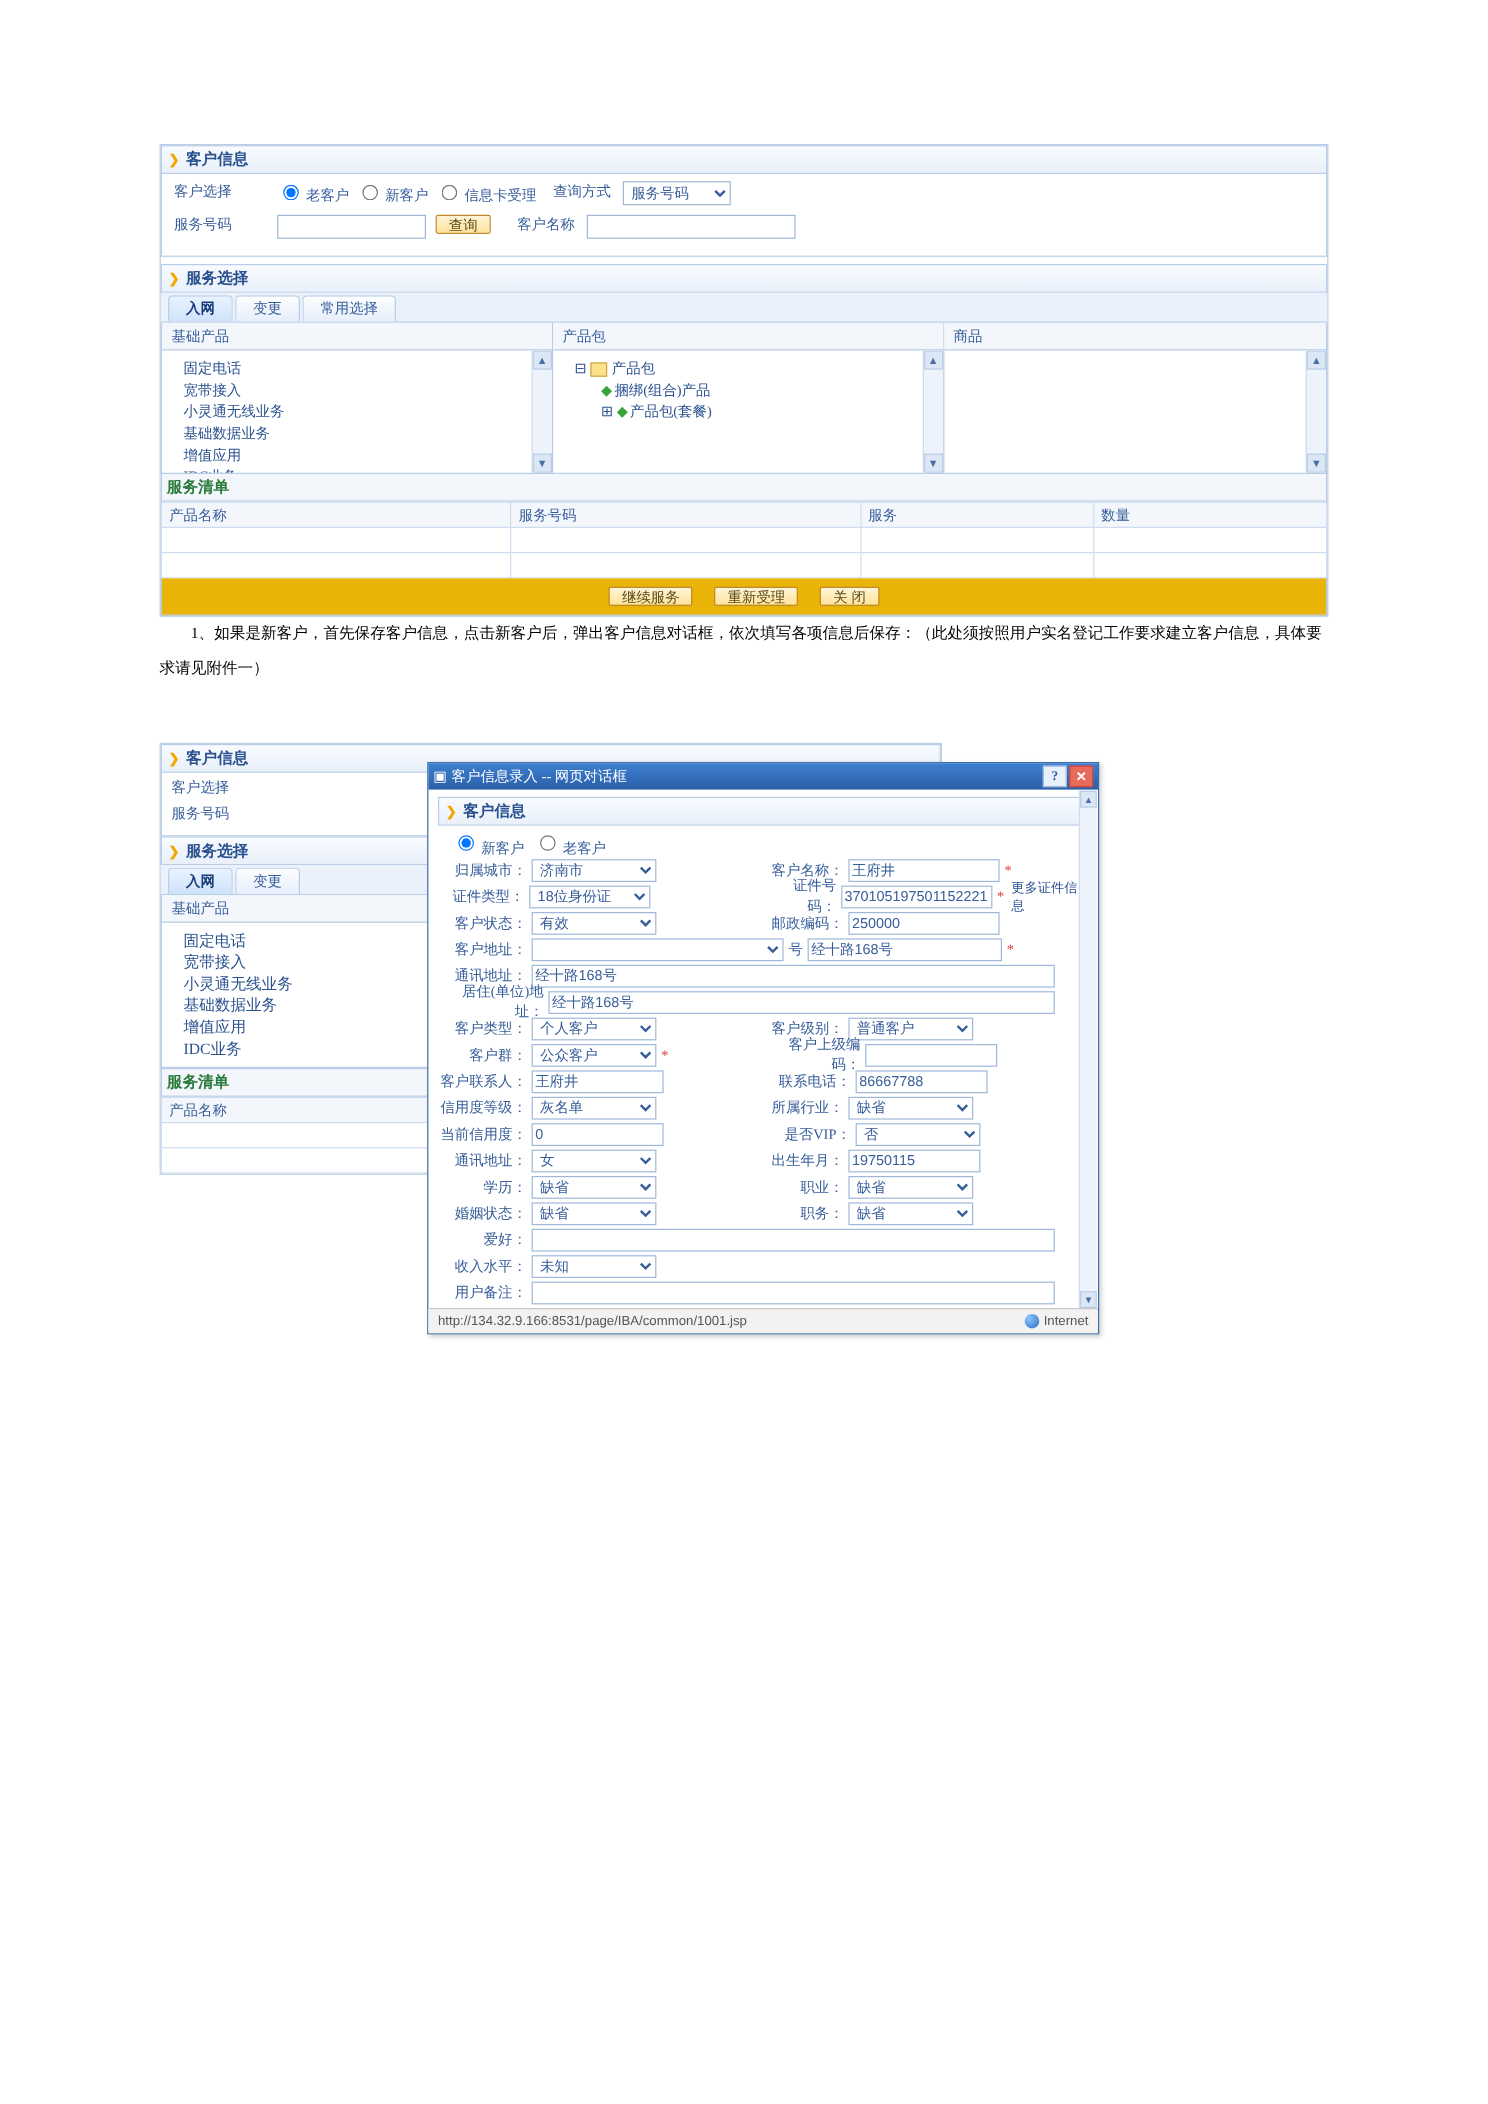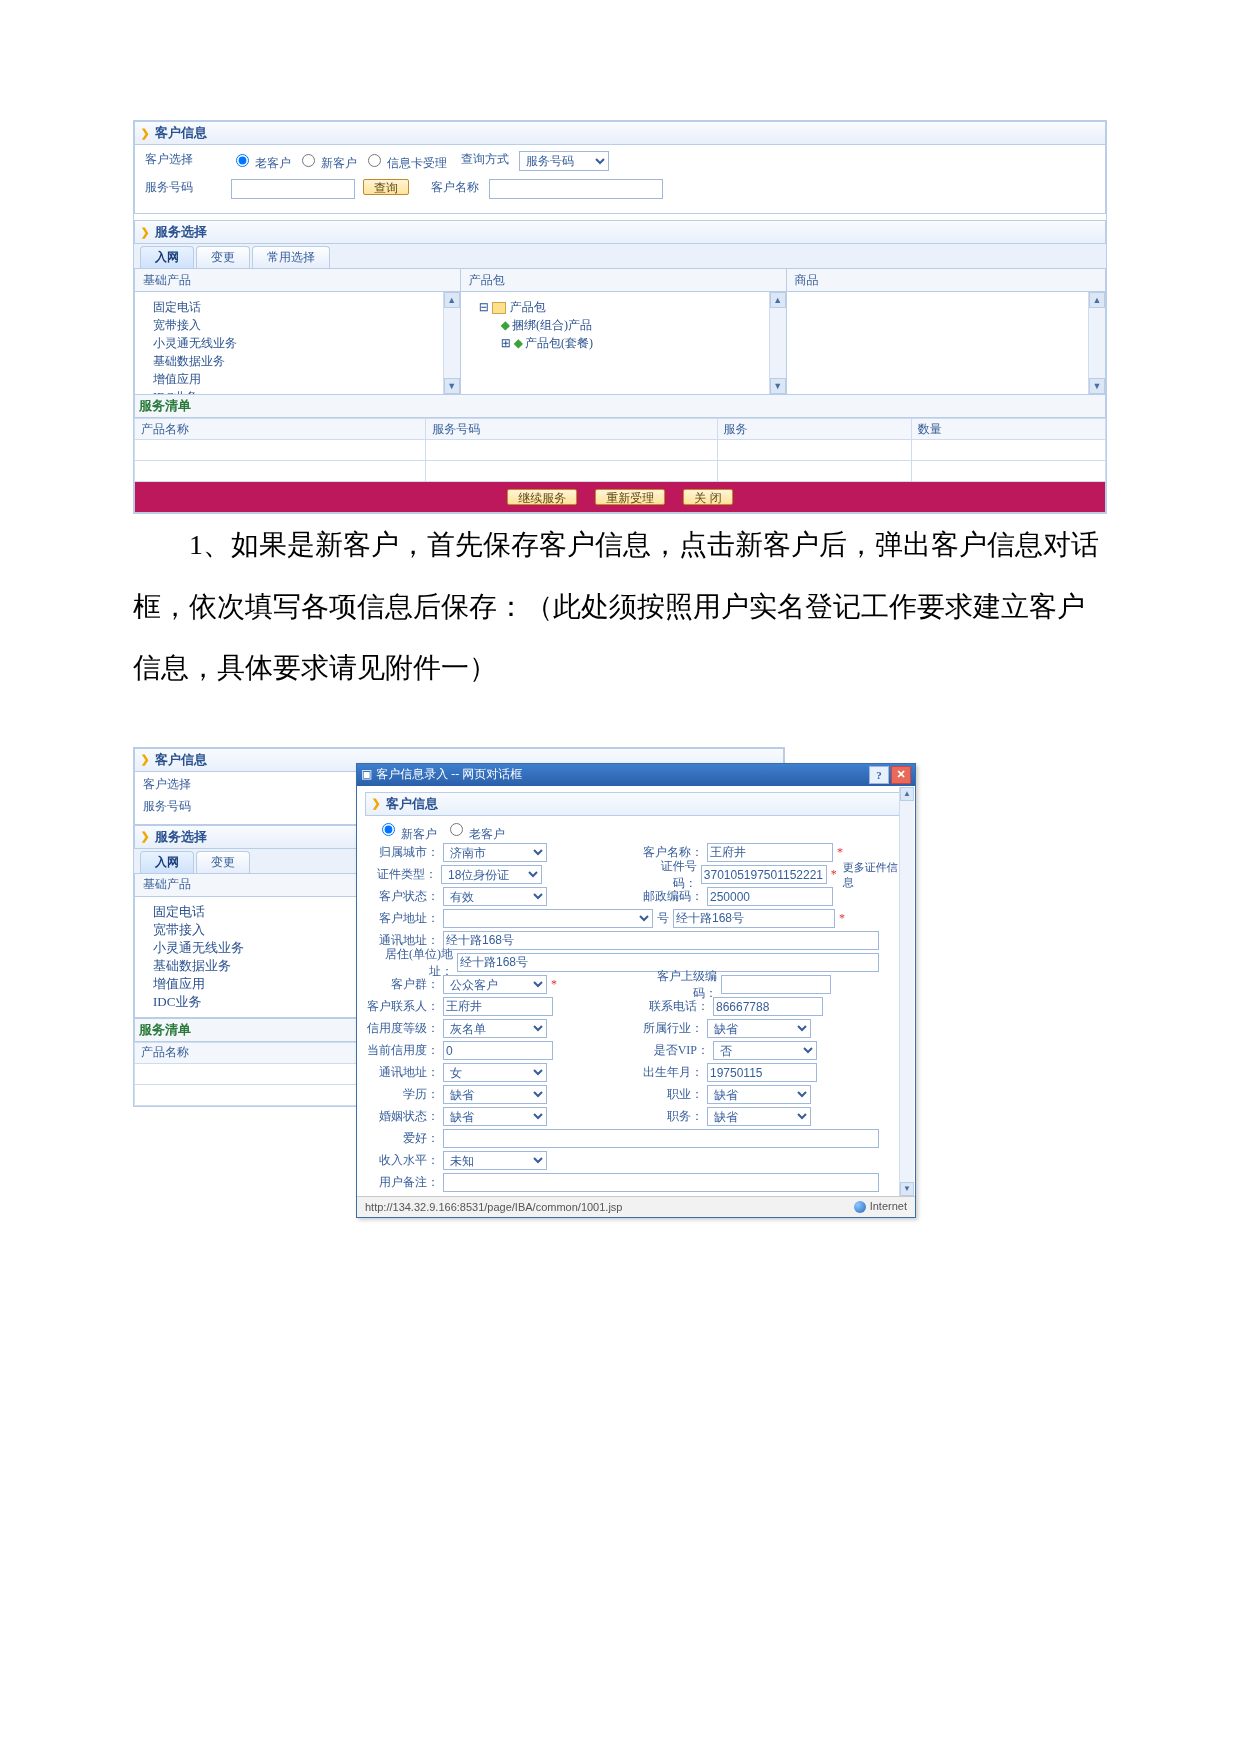--- a/index.html
+++ b/index.html
@@ -23,26 +23,26 @@
 .col:last-child{border-right:none}
 .col-h{background:#f3f7fc;border-bottom:1px solid #b9cde6;height:22px;display:flex;align-items:center;padding:0 8px;font-size:12px;color:#365d9a}
 .col-b{position:relative;height:102px;overflow:hidden;font-size:12px}
 .tree{padding:6px 18px;color:#2a518f}
 .tree div{line-height:18px}
 .scroll{position:absolute;right:0;top:0;bottom:0;width:16px;background:#eef3fb;border-left:1px solid #cfdcef;display:flex;flex-direction:column;justify-content:space-between;align-items:center}
 .scroll .arr{width:14px;height:14px;background:#dce7f6;border:1px solid #b9cde6;font-size:9px;display:flex;align-items:center;justify-content:center;color:#4a6fa8}
 .tbl{width:100%;border-collapse:collapse;font-size:12px}
 .tbl th,.tbl td{border:1px solid #cfdcef;height:20px;padding:0 6px;text-align:left;font-weight:normal;color:#365d9a}
 .tbl th{background:#f3f7fc}
-.btnbar{background:#be185d;border:1px solid #b9cde6;border-top:none;height:30px;display:flex;align-items:center;justify-content:center;gap:18px}
+.btnbar{background:#eab308;border:1px solid #b9cde6;border-top:none;height:30px;display:flex;align-items:center;justify-content:center;gap:18px}
 
 
 .body-text{font-family:"SimSun","宋体",serif;color:#000;line-height:2.2}
 .h3{font-size:24px;font-weight:bold;margin:48px 0 34px 46px}
-.para{font-size:28px;text-indent:2em;margin:0}
+.para{font-size:13px;text-indent:2em;margin:0}
 
 
 .shot2{position:relative;margin-top:48px}
 .dlg{position:absolute;left:223px;top:16px;width:558px;border:1px solid #3a6ea5;background:#fff;box-shadow:2px 2px 4px rgba(0,0,0,.2)}
 .dlg-title{background:linear-gradient(#3e7fd0,#2a5fa8);color:#fff;height:22px;display:flex;align-items:center;justify-content:space-between;padding:0 4px;font-size:12px}
 .dlg-title .l{display:flex;align-items:center;gap:4px}
 .dlg-title .r{display:flex;gap:2px}
 .dlg-title .wbtn{width:18px;height:16px;display:flex;align-items:center;justify-content:center;background:#e8f0fb;color:#2a5fa8;font-weight:bold;border:1px solid #9fb8d9;font-size:11px}
 .dlg-title .wbtn.close{background:#e86a5a;color:#fff;border-color:#c44}
 .dlg-body{padding:6px 8px 2px 8px}
@@ -298,20 +298,26 @@
       <div class="formrow">
               <span class="fl">通讯地址：</span>
               <input style="width: 430px;" value="经十路168号">
             </div>
 
       <div class="formrow">
               <span class="fl" style="width:88px">居住(单位)地址：</span>
               <input style="width: 416px;" value="经十路168号">
             </div>
 
+      <div class="formrow">
+              <span class="fl">客户类型：</span>
+              <select class="w1"><option>个人客户</option></select>
+        <span class="fl2" style="margin-left:96px">客户级别：</span>
+              <select class="w1"><option>普通客户</option></select>
+            </div>
 
       <div class="formrow">
               <span class="fl">客户群：</span>
               <select class="w1"><option>公众客户</option></select>
               <span class="req">*</span>
         <span class="fl2" style="width:80px;margin-left:80px">客户上级编码：</span>
               <input class="w1" style="">
             </div>
 
       <div class="formrow">

